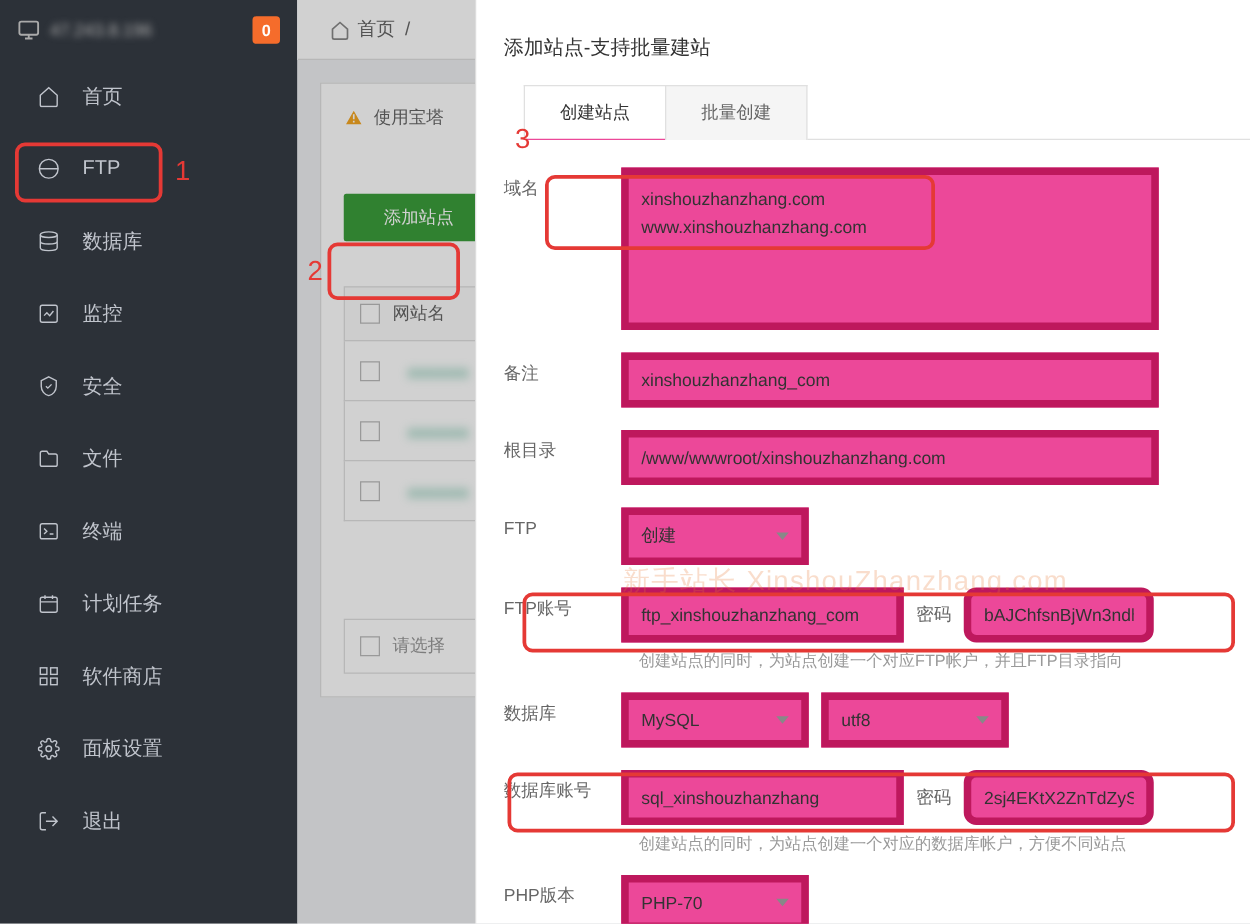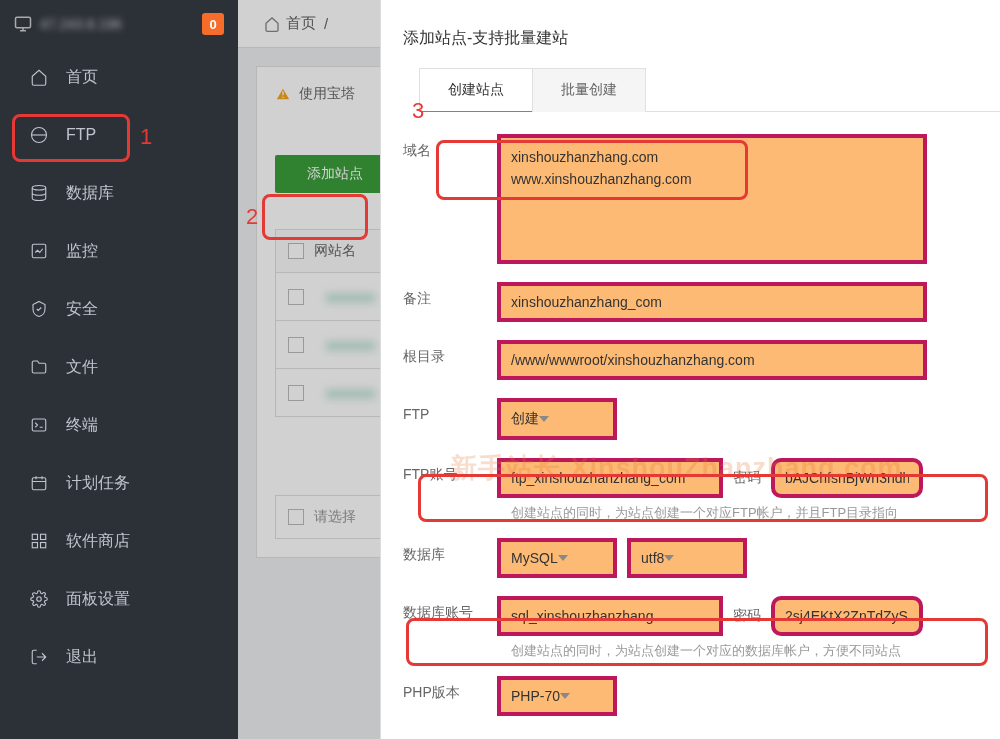--- a/index.html
+++ b/index.html
@@ -35,35 +35,35 @@
 .modal { position: absolute; left: 380px; top: 0; right: 0; height: 100%; background: #fff; border-left: 1px solid #ddd; }
 .modal-title { font-size: 16px; padding: 28px 22px 18px; color: #333; }
 .tabs { display: flex; margin-left: 38px; border-bottom: 1px solid #e0e0e0; }
 .tab { padding: 12px 28px; font-size: 14px; color: #666; cursor: pointer; background: #f5f5f5; border: 1px solid #e0e0e0; border-bottom: none; margin-right: -1px; position: relative; top: 1px; }
 .tab.active { background: #fff; color: #333; border-bottom: 1px solid #ec4899; }
 .form { padding: 22px 22px 0 22px; }
 .form-row { display: flex; align-items: flex-start; margin-bottom: 18px; }
 .form-row.tight { margin-bottom: 6px; }
 .form-label { width: 94px; text-align: left; padding-right: 14px; font-size: 14px; color: #666; padding-top: 8px; }
 .form-ctrl { flex: 1; display: flex; gap: 10px; align-items: center; flex-wrap: wrap; }
-.input, .textarea, .select { border: 4px solid #be185d; padding: 8px 10px; font-size: 14px; color: #333; background: #fdba74; font-family: inherit; }
+.input, .textarea, .select { border: 6px solid #be185d; padding: 8px 10px; font-size: 14px; color: #333; background: #ec4899; font-family: inherit; }
 .input { width: 226px; }
 .input.sm { width: 152px; border-radius: 10px; }
 .textarea { width: 430px; height: 130px; resize: none; line-height: 1.6; }
-.select { width: 120px; display: flex; align-items: center; cursor: pointer; }
+.select { width: 150px; display: flex; align-items: center; justify-content: space-between; cursor: pointer; }
 .select .caret { width: 0; height: 0; border-left: 5px solid transparent; border-right: 5px solid transparent; border-top: 6px solid #888; }
 .help-text { font-size: 13px; color: #999; margin-left: 108px; margin-bottom: 16px; }
 .pwd-label { font-size: 14px; color: #666; }
 
 
 .anno { position: absolute; border: 3px solid #e53935; border-radius: 8px; pointer-events: none; }
 .anno-num { position: absolute; color: #e53935; font-size: 22px; font-weight: 400; }
 
 
-.watermark { position: absolute; font-size: 27px; color: rgba(230,120,50,0.25); font-weight: 700; letter-spacing: 1px; }
+.watermark { position: absolute; font-size: 22px; color: rgba(230,120,50,0.25); font-weight: 400; letter-spacing: 1px; margin-left: 48px; }
 </style>
 </head>
 <body>
 
 <div class="sidebar">
   <div class="sidebar-header">
     <svg width="18" height="18" viewBox="0 0 24 24" fill="none" stroke="#aaa" stroke-width="2">
         <rect x="2" y="3" width="20" height="14" rx="2"></rect>
         <path d="M8 21h8M12 17v4"></path>
       </svg>

